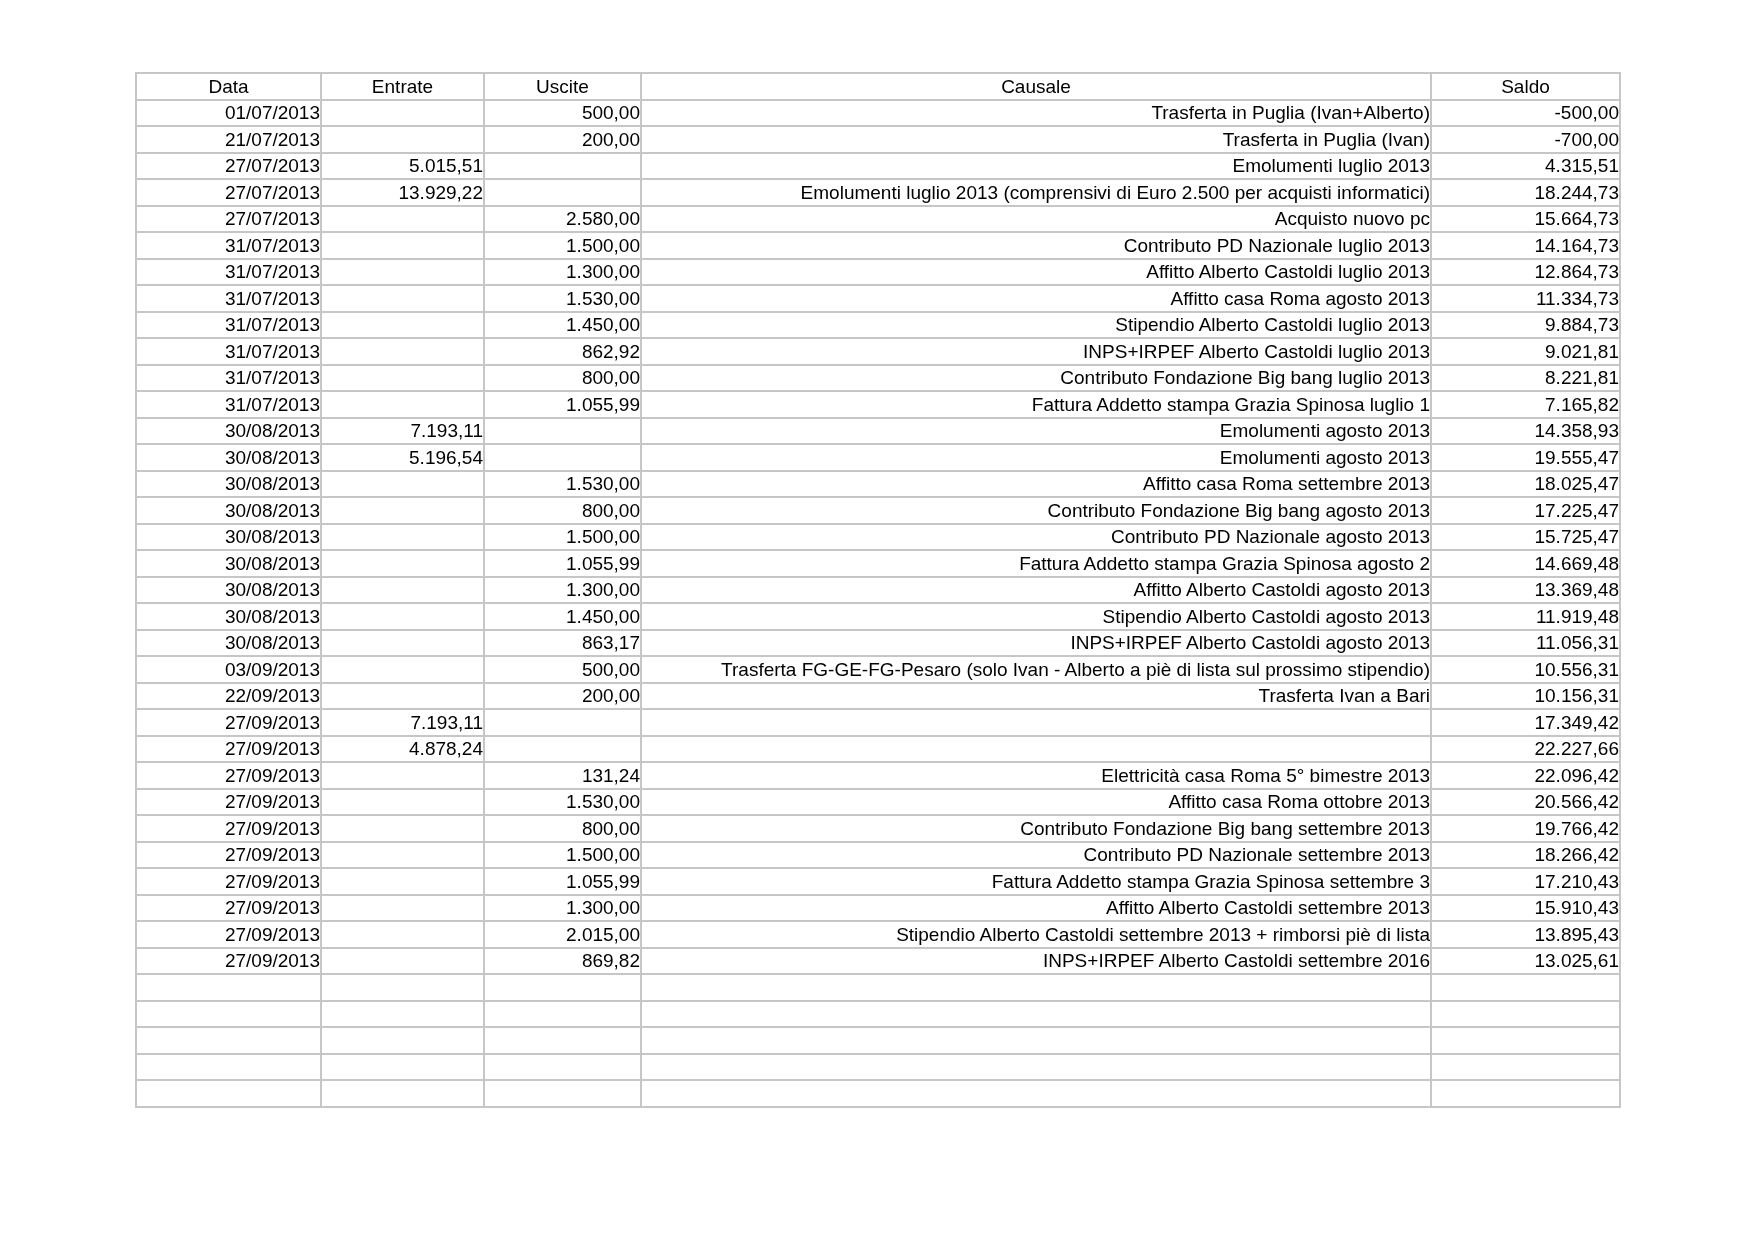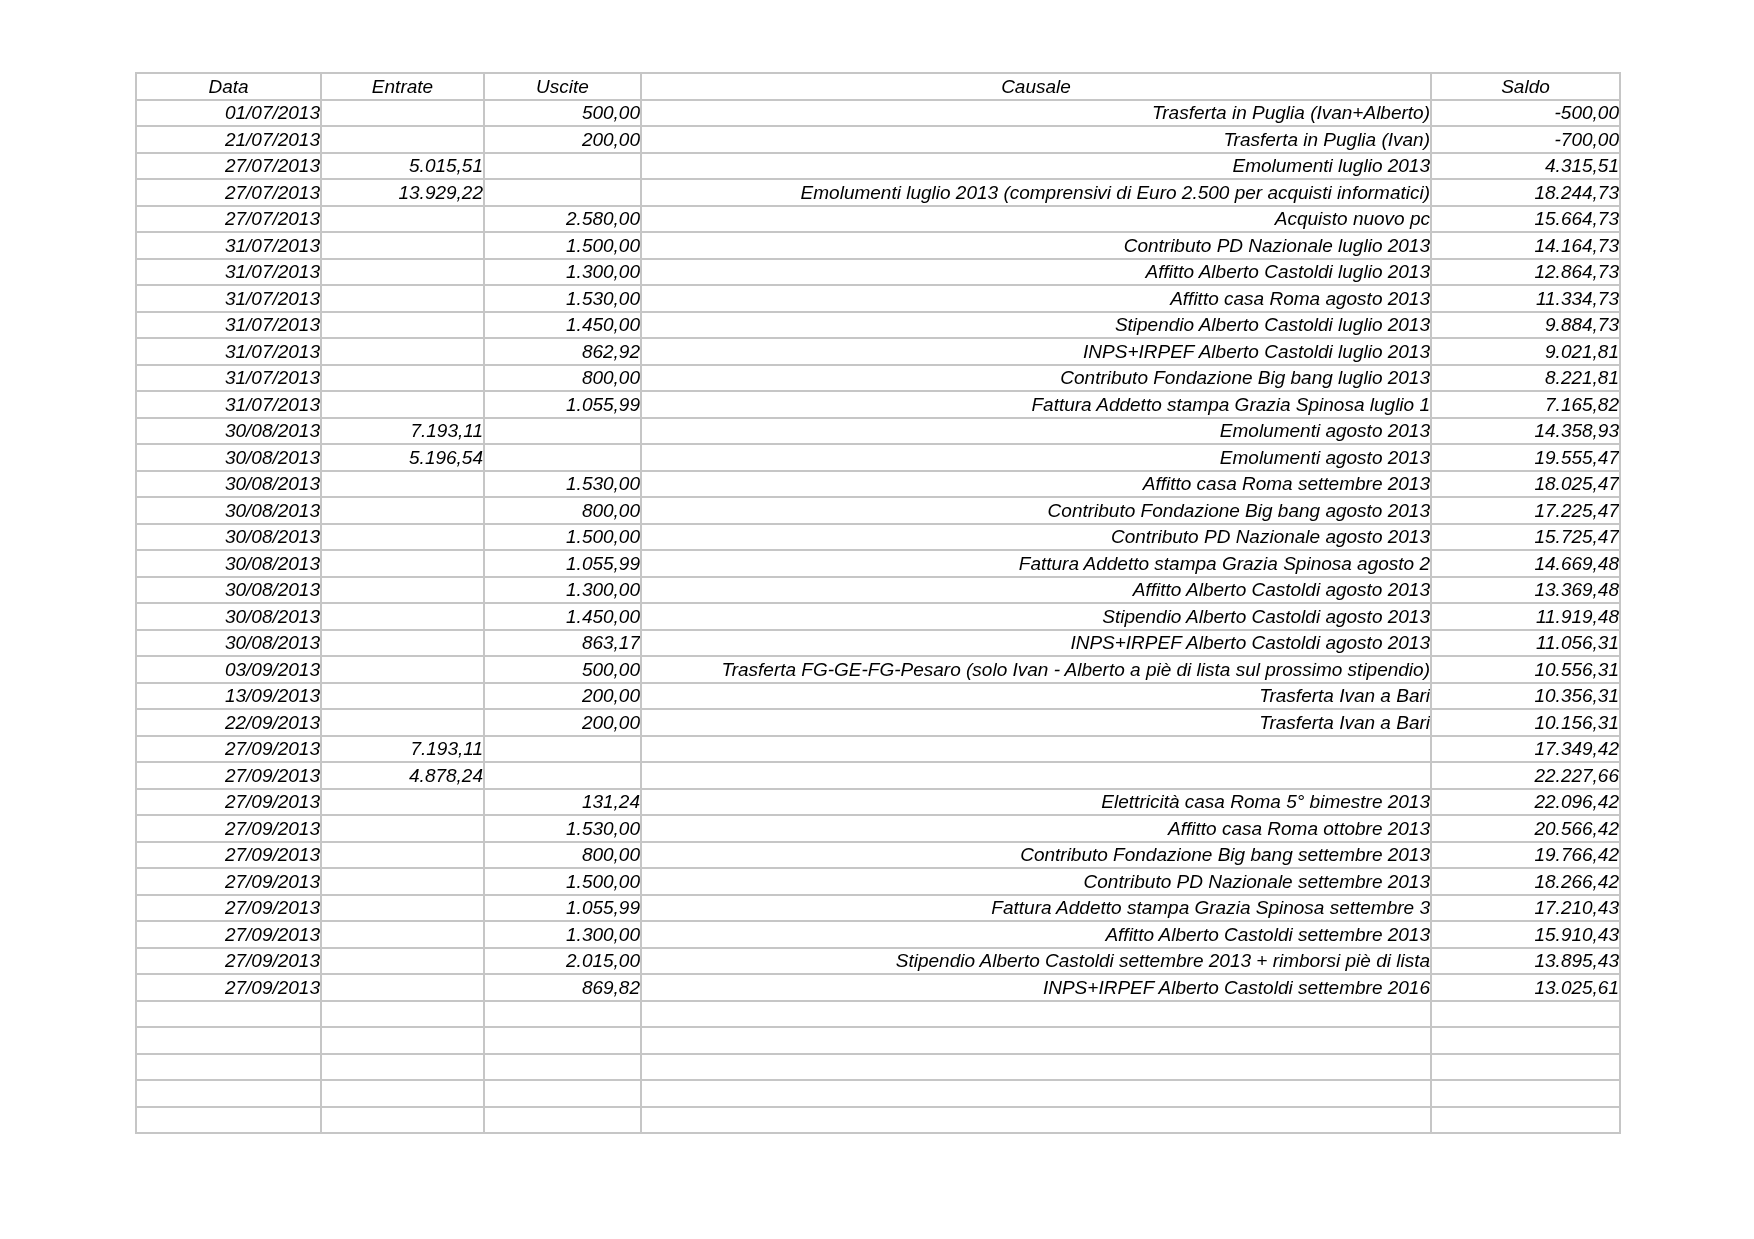--- a/index.html
+++ b/index.html
@@ -8,21 +8,20 @@
     background: #ffffff;
   }
   .page {
     position: relative;
     width: 1754px;
     height: 1239px;
     background: #ffffff;
     overflow: hidden;
     font-family: "Liberation Sans", sans-serif;
     color: #000000;
-    font-style: italic;
   }
   table.sheet {
     position: absolute;
     left: 135px;
     top: 72px;
     width: 1484px;
     border-collapse: collapse;
     table-layout: fixed;
   }
   table.sheet col.c0 { width: 185px; }
@@ -220,27 +219,20 @@
           <td class="num">11.056,31</td>
         </tr>
         <tr>
           <td class="num">03/09/2013</td>
           <td class="num"></td>
           <td class="num">500,00</td>
           <td class="text">Trasferta FG-GE-FG-Pesaro (solo Ivan - Alberto a piè di lista sul prossimo stipendio)</td>
           <td class="num">10.556,31</td>
         </tr>
         <tr>
-          <td class="num">13/09/2013</td>
-          <td class="num"></td>
-          <td class="num">200,00</td>
-          <td class="text">Trasferta Ivan a Bari</td>
-          <td class="num">10.356,31</td>
-        </tr>
-        <tr>
           <td class="num">22/09/2013</td>
           <td class="num"></td>
           <td class="num">200,00</td>
           <td class="text">Trasferta Ivan a Bari</td>
           <td class="num">10.156,31</td>
         </tr>
         <tr>
           <td class="num">27/09/2013</td>
           <td class="num">7.193,11</td>
           <td class="num"></td>

